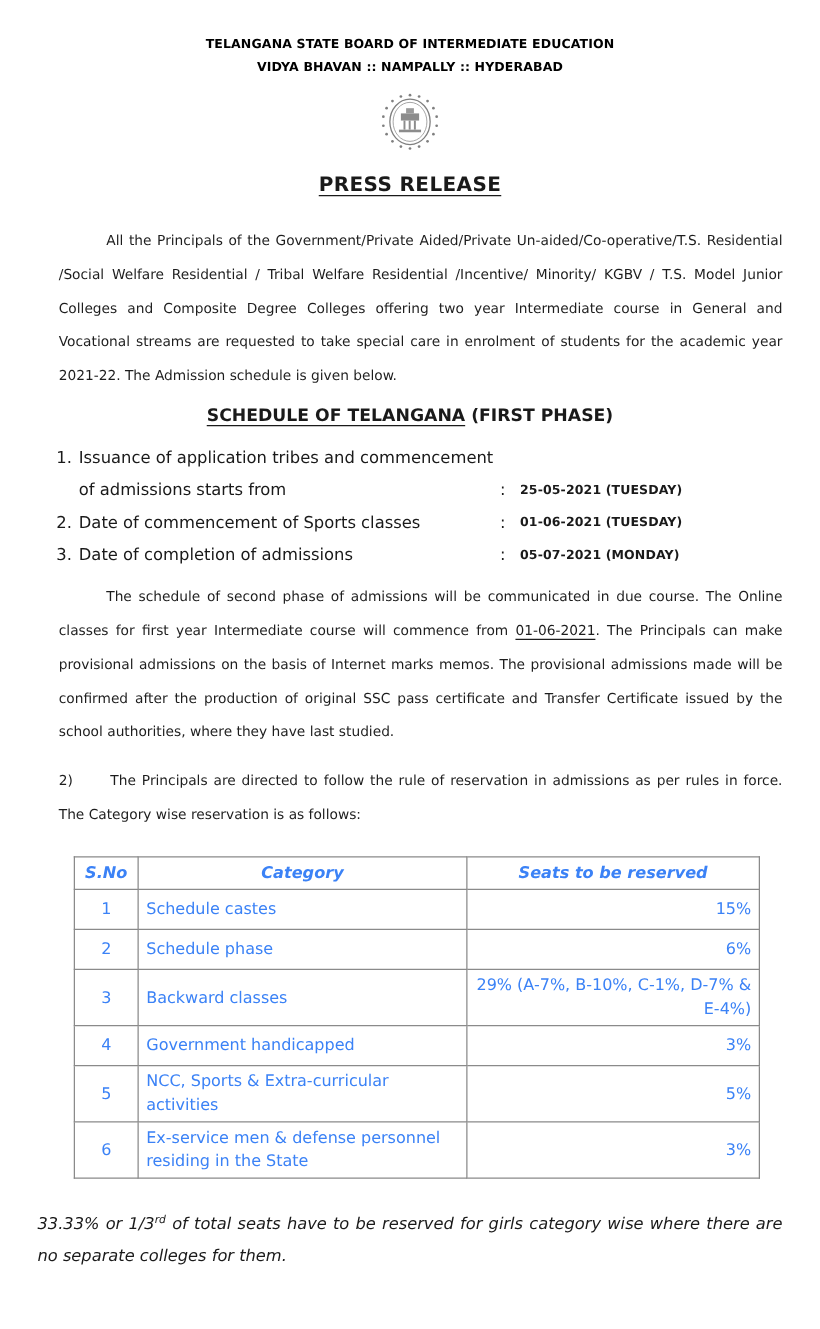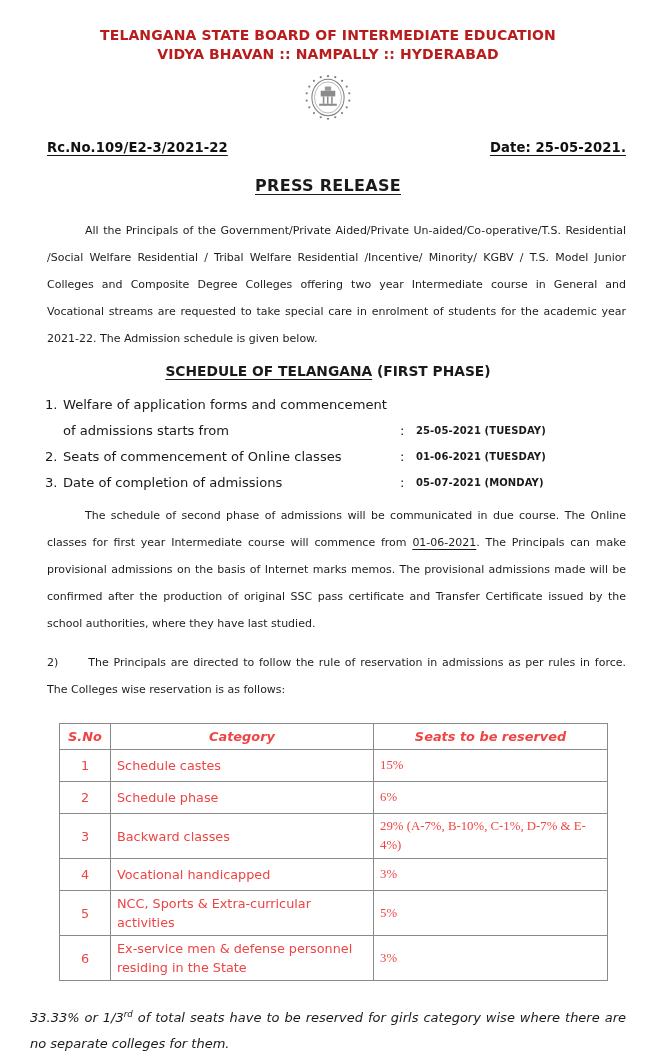--- a/index.html
+++ b/index.html
@@ -21,24 +21,24 @@
   }
 
   
   .org-header {
     text-align: center;
     padding-top: 26px;
   }
   .org-line {
     font-family: "DejaVu Sans", sans-serif;
     font-weight: bold;
-    font-size: 14px;
+    font-size: 10px;
     letter-spacing: 0.1px;
     line-height: 19px;
-    color: #b91c1c;
+    color: #000000;
   }
 
   
   .emblem-wrap {
     display: flex;
     justify-content: center;
     margin-top: 8px;
     margin-bottom: 2px;
   }
   .emblem {
@@ -156,21 +156,21 @@
     padding-right: 49px;
   }
   table.res-table {
     border-collapse: collapse;
     width: 548px;
     table-layout: fixed;
   }
   table.res-table td, table.res-table th {
     border: 1px solid #8a8a8a;
     font-size: 12.8px;
-    color: #ef4444;
+    color: #3b82f6;
     padding: 3px 6px;
   }
   table.res-table th {
     font-weight: bold;
     font-style: italic;
     text-align: center;
     padding: 5px 6px;
     font-size: 12.9px;
   }
   .col-sno   { width: 51px; }
@@ -181,24 +181,23 @@
     text-align: center;
     vertical-align: middle;
   }
   td.c-cat {
     text-align: left;
     vertical-align: middle;
     line-height: 19px;
     padding-left: 8px;
   }
   td.c-seats {
-    text-align: left;
+    text-align: right;
     vertical-align: middle;
     line-height: 19px;
-    font-family: Liberation Serif, serif;
   }
   tr.tall td { height: 32px; }
   tr.short td { height: 25px; }
 
   
   .footer-note {
     margin-top: 20px;
     padding-left: 30px;
     padding-right: 30px;
     font-style: italic;
@@ -247,74 +246,70 @@
       <ellipse cx="50" cy="49" rx="26" ry="30" fill="none" stroke="#666" stroke-width="1.2"></ellipse>
       <rect x="36" y="36" width="28" height="11" fill="#666"></rect>
       <rect x="40" y="47" width="3" height="14" fill="#666"></rect>
       <rect x="48" y="47" width="3" height="14" fill="#666"></rect>
       <rect x="56" y="47" width="3" height="14" fill="#666"></rect>
       <rect x="33" y="61" width="34" height="4" fill="#666"></rect>
       <rect x="44" y="28" width="12" height="8" fill="#777"></rect>
     </svg>
   </div>
 
-  <div class="ref-row">
-    <span class="ref-no">Rc.No.109/E2-3/2021-22</span>
-    <span class="ref-date">Date: 25-05-2021.</span>
-  </div>
 
   <div class="press-release">
     <span class="u">PRESS RELEASE</span>
   </div>
 
   <div class="body-area">
     <p class="para first">
       <span class="indent"></span><span>All the Principals of the Government/Private Aided/Private Un-aided/Co-operative/T.S. Residential /Social Welfare Residential / Tribal Welfare Residential /Incentive/ Minority/ KGBV / T.S. Model Junior Colleges and Composite Degree Colleges offering two year Intermediate course in General and Vocational streams are requested to take special care in enrolment of students for the academic year 2021-22.  The Admission schedule is given below.</span>
     </p>
   </div>
 
   <div class="schedule-title">
     <span class="u">SCHEDULE OF TELANGANA</span><span> (FIRST PHASE)</span>
   </div>
 
   <div class="sched-list">
 
     <div class="sched-item">
       <span class="sched-num">1.</span>
-      <span class="sched-label">Welfare of application forms and commencement</span>
+      <span class="sched-label">Issuance of application tribes and commencement</span>
     </div>
     <div class="sched-item">
       <span class="sched-label cont">of admissions starts from</span>
       <span class="sched-colon">:</span>
       <span class="sched-value">25-05-2021 (TUESDAY)</span>
     </div>
 
     <div class="sched-item">
       <span class="sched-num">2.</span>
-      <span class="sched-label">Seats of commencement of Online classes</span>
+      <span class="sched-label">Date of commencement of Sports classes</span>
       <span class="sched-colon">:</span>
       <span class="sched-value">01-06-2021 (TUESDAY)</span>
     </div>
 
     <div class="sched-item">
       <span class="sched-num">3.</span>
       <span class="sched-label">Date of completion of admissions</span>
       <span class="sched-colon">:</span>
       <span class="sched-value">05-07-2021 (MONDAY)</span>
     </div>
 
   </div>
 
   <div class="body-area">
     <p class="para second">
       <span class="indent"></span><span>The schedule of second phase of admissions will be communicated in due course. The Online classes for first year Intermediate course will commence from </span><span class="bold-ul">01-06-2021</span><span>. The Principals can make provisional admissions on the basis of Internet marks memos. The provisional admissions made will be confirmed after the production of original SSC pass certificate and Transfer Certificate issued by the school authorities, where they have last studied.</span>
     </p>
 
     <p class="para third">
-      <span>2)</span><span class="indent-sm"></span><span>The Principals are directed to follow the rule of reservation in admissions as per rules in force.  The Colleges wise reservation is as follows:</span>
+      <span>2)</span><span class="indent-sm"></span><span>The Principals are directed to follow the rule of reservation in admissions as per rules in force.  The Category wise reservation is as follows:</span>
     </p>
   </div>
 
   <div class="table-wrap">
     <table class="res-table">
       <colgroup>
         <col class="col-sno">
           <col class="col-cat">
           <col class="col-seats">
       </colgroup>
@@ -336,21 +331,21 @@
           <td class="c-cat">Schedule phase</td>
           <td class="c-seats">6%</td>
         </tr>
         <tr class="tall">
           <td class="c-sno">3</td>
           <td class="c-cat">Backward classes</td>
           <td class="c-seats">29% (A-7%, B-10%, C-1%, D-7% &amp; E-4%)</td>
         </tr>
         <tr class="short">
           <td class="c-sno">4</td>
-          <td class="c-cat">Vocational handicapped</td>
+          <td class="c-cat">Government handicapped</td>
           <td class="c-seats">3%</td>
         </tr>
         <tr class="tall">
           <td class="c-sno">5</td>
           <td class="c-cat">NCC, Sports &amp; Extra-curricular activities</td>
           <td class="c-seats">5%</td>
         </tr>
         <tr class="tall">
           <td class="c-sno">6</td>
           <td class="c-cat">Ex-service men &amp; defense personnel residing in the State</td>

